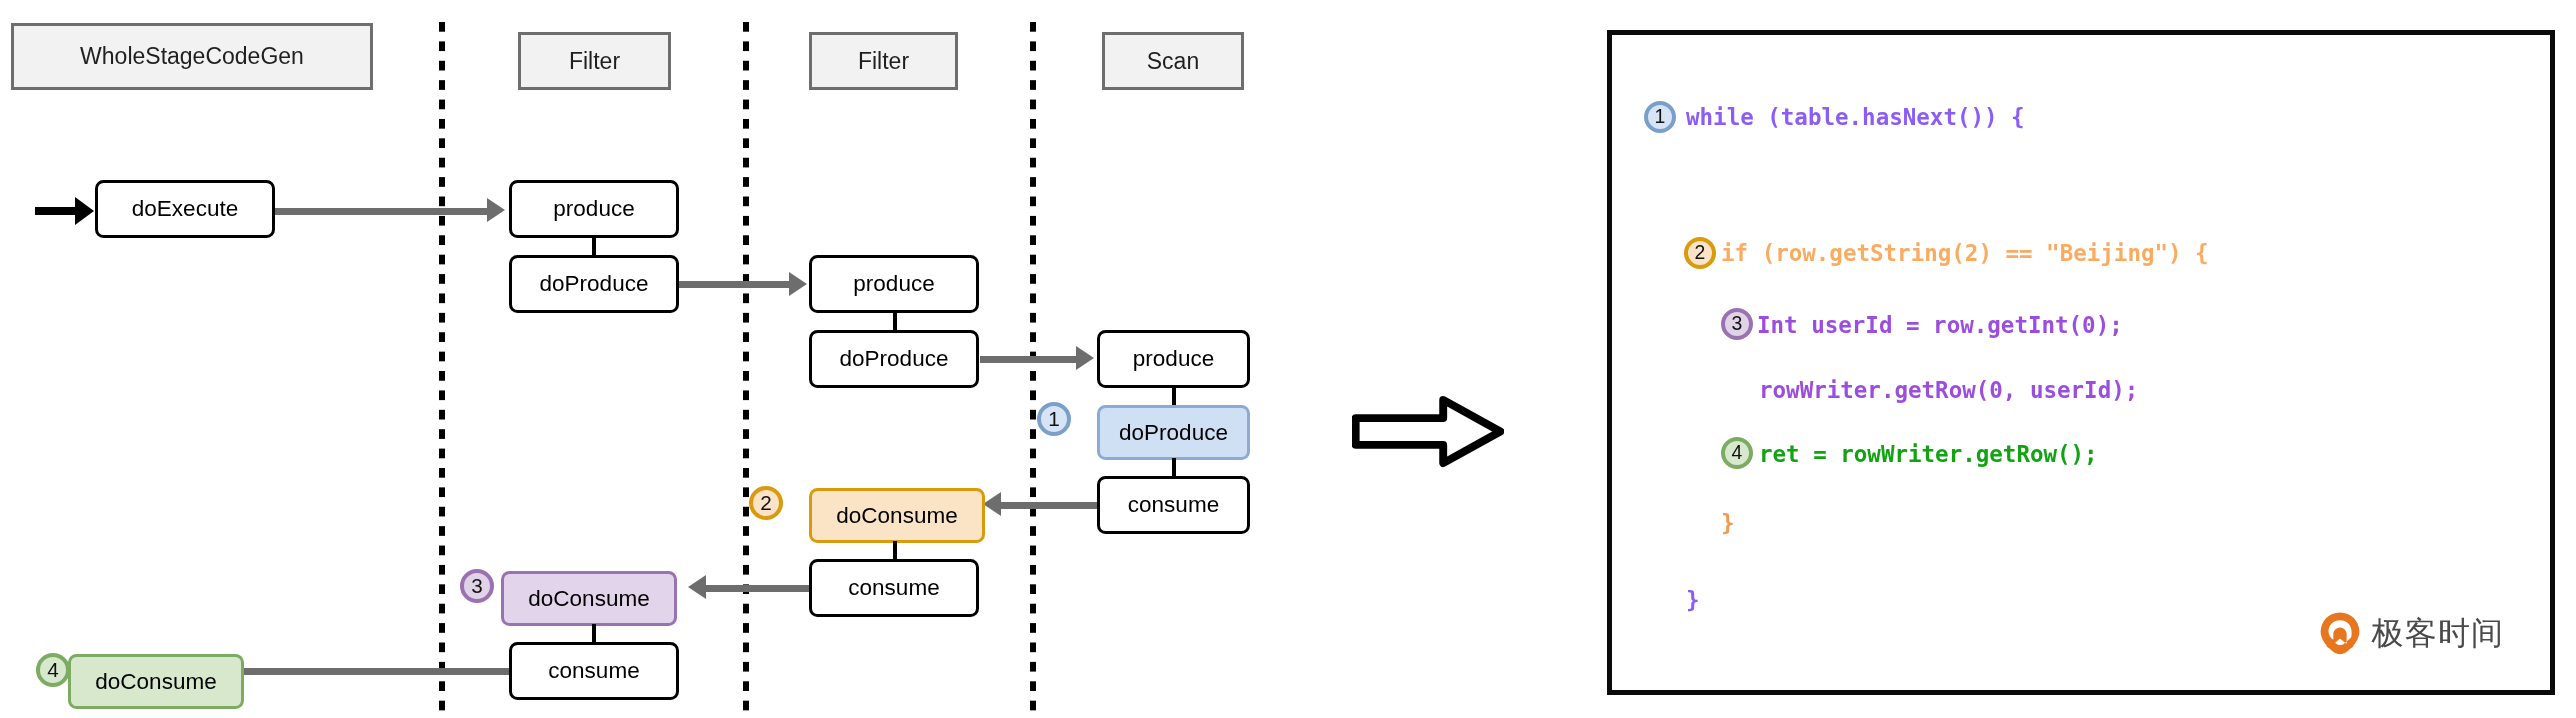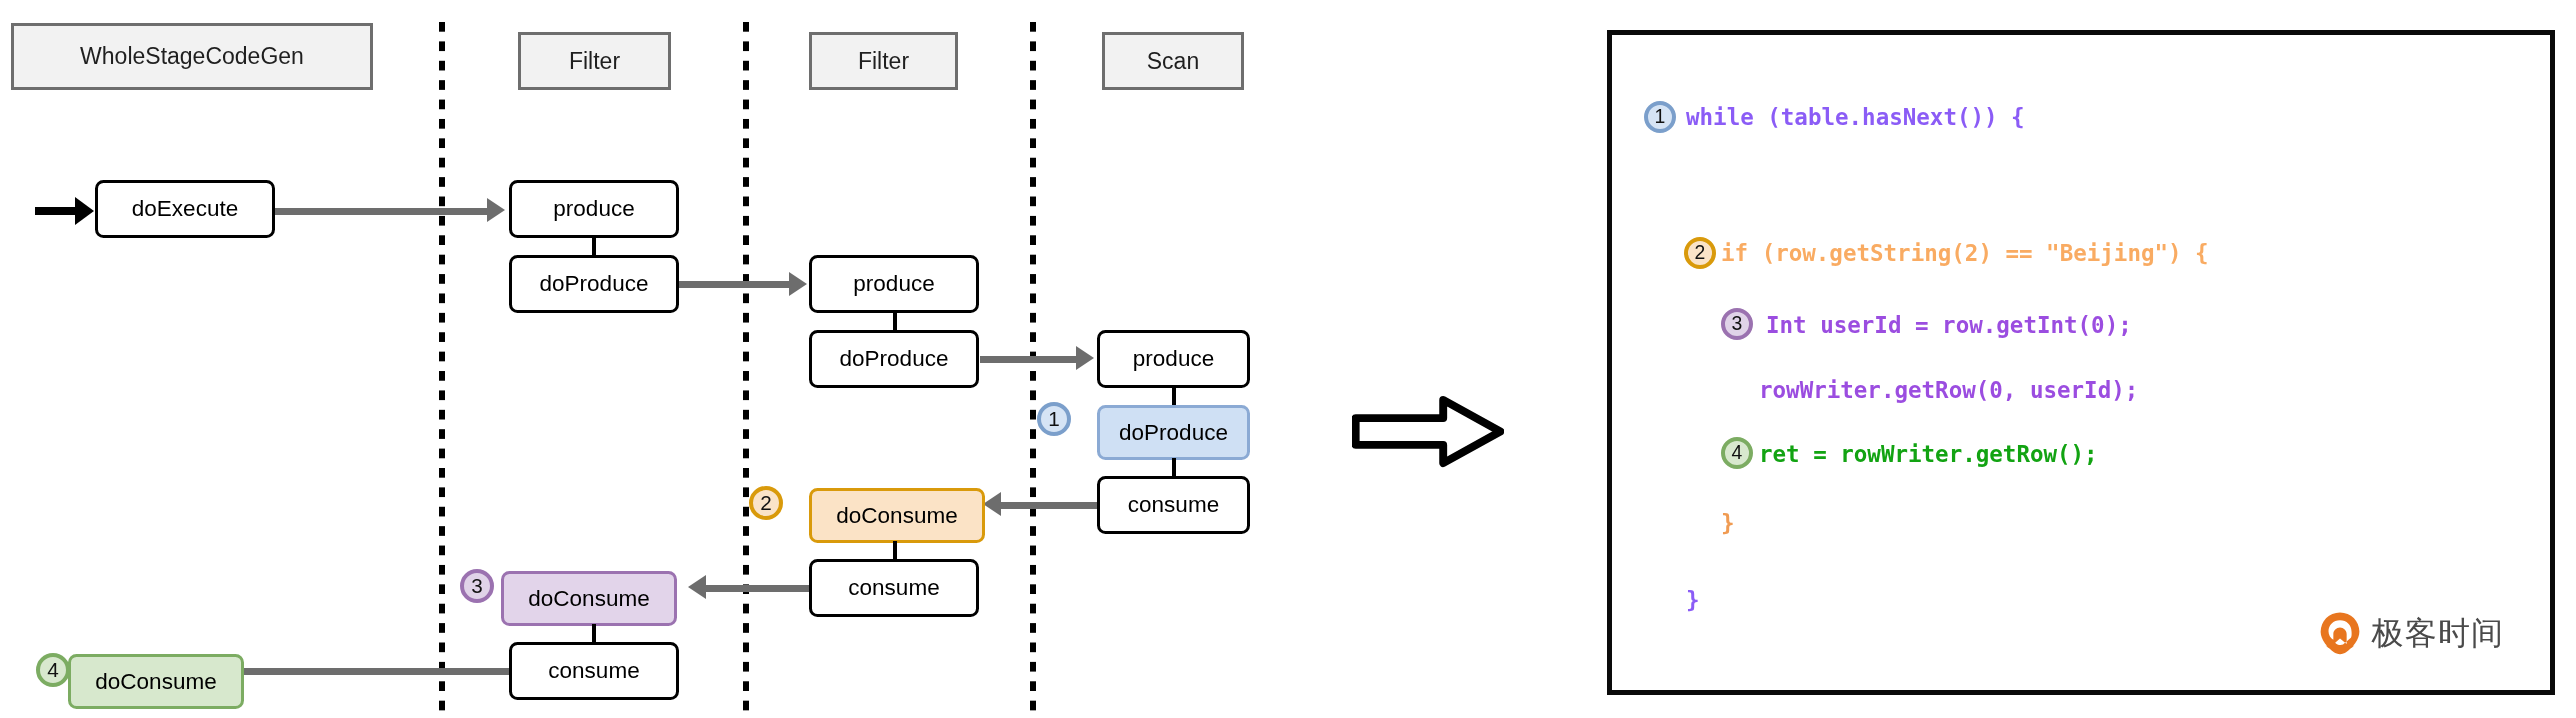--- a/index.html
+++ b/index.html
@@ -264,21 +264,21 @@
 
 
   <div class="badge b2 abs" style="left:72px;top:202px;width:32px;height:32px;font-size:19.4px;">
     <span>2</span>
   </div>
   <div class="code-line c-orange" style="left:109px;top:205px;">if (row.getString(2) == "Beijing") {</div>
 
   <div class="badge b3 abs" style="left:109px;top:273px;width:32px;height:32px;font-size:19.4px;">
     <span>3</span>
   </div>
-  <div class="code-line c-purple" style="left:154px;top:277px;">Int userId = row.getInt(0);</div>
+  <div class="code-line c-purple" style="left:145px;top:277px;">Int userId = row.getInt(0);</div>
 
   <div class="code-line c-purple" style="left:147px;top:342px;">rowWriter.getRow(0, userId);</div>
 
   <div class="badge b4 abs" style="left:109px;top:402px;width:32px;height:32px;font-size:19.4px;">
     <span>4</span>
   </div>
   <div class="code-line c-green" style="left:147px;top:406px;">ret = rowWriter.getRow();</div>
 
   <div class="code-line c-orange-brace" style="left:109px;top:475px;">}</div>
 

